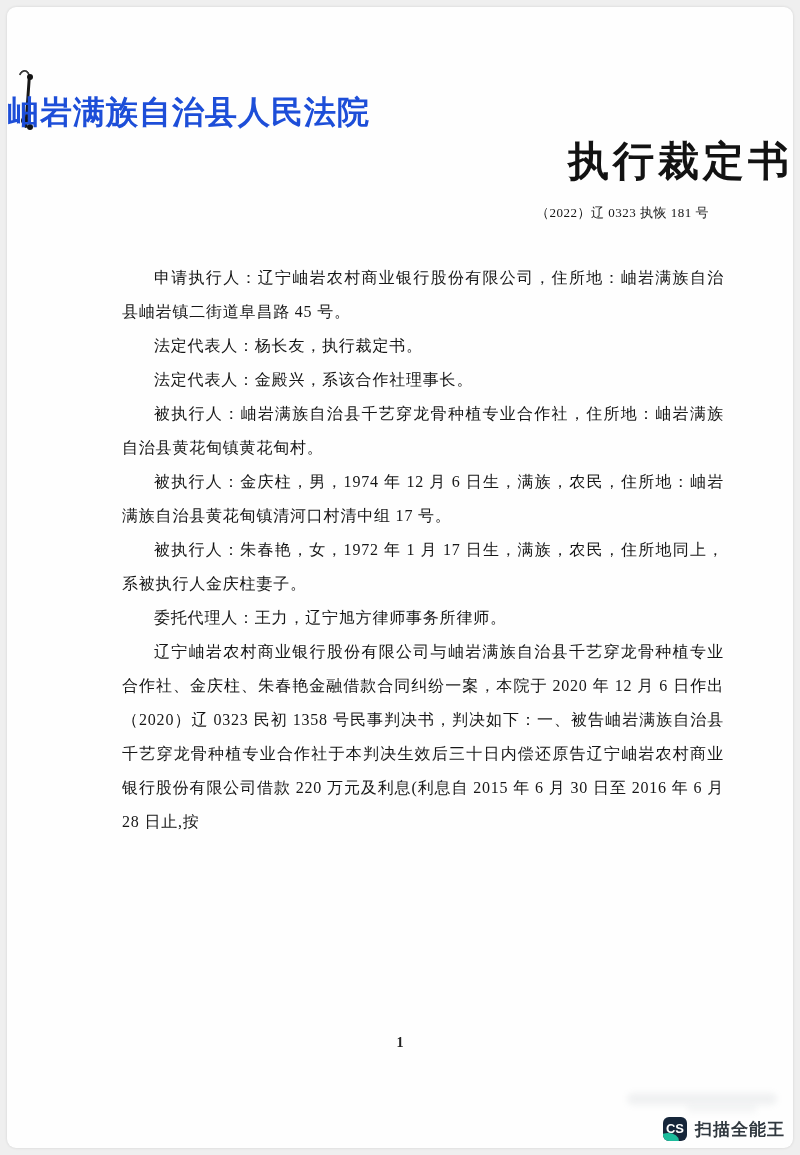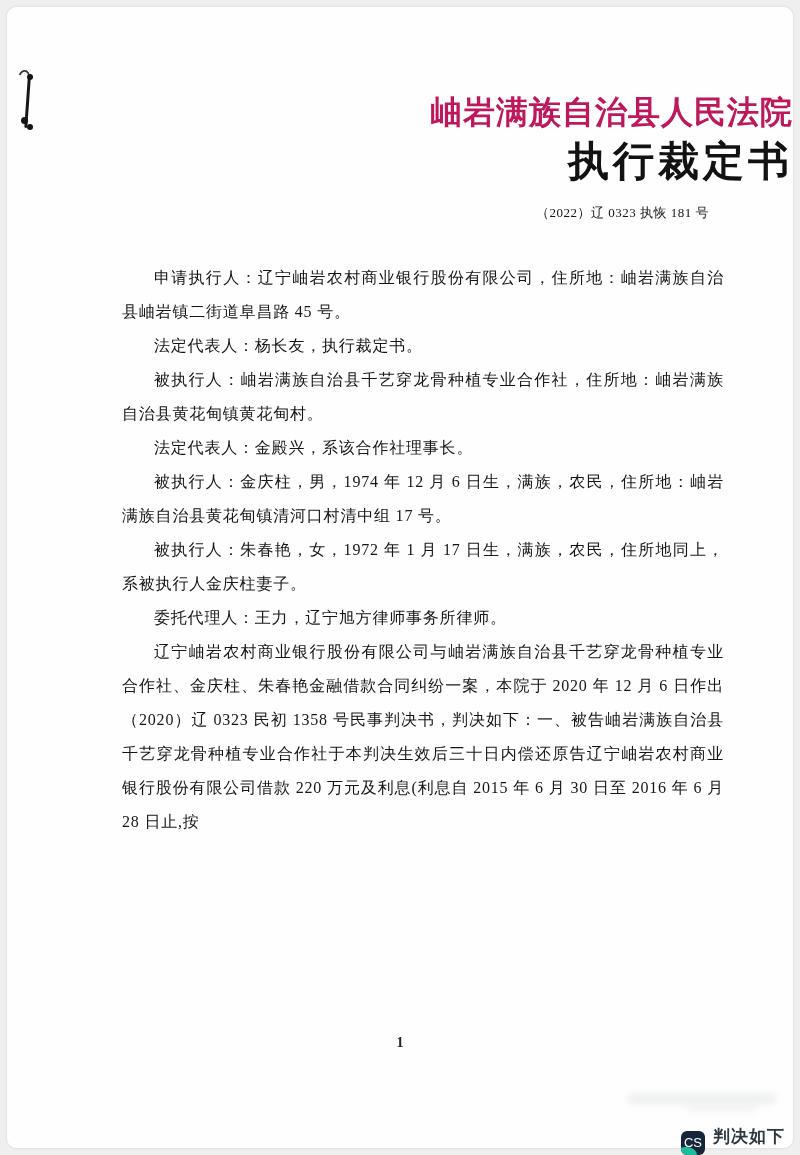--- a/index.html
+++ b/index.html
@@ -18,23 +18,23 @@
   .staple-line{position:absolute;left:19px;top:71px;width:3px;height:50px;
     background:#181818;border-radius:2px;transform:rotate(4deg);}
   .staple-dot{position:absolute;background:#141414;border-radius:50%;}
   .staple-hook{position:absolute;left:12px;top:63px;width:7px;height:7px;
     border:2px solid #3a3a3a;border-radius:50%;border-bottom-color:transparent;border-left-color:transparent;transform:rotate(-40deg);}
   .d1{left:20px;top:67px;width:6px;height:6px;}
   .d2{left:14px;top:110px;width:7px;height:7px;}
   .d3{left:20px;top:117px;width:6px;height:6px;}
   
   .court-name{
-    position:absolute;left:0;top:84px;width:100%;text-align:right;
+    position:absolute;left:0;top:84px;width:100%;text-align:left;
     font-family:Liberation Sans, sans-serif;
-    font-weight:700;font-size:32px;color:#be185d;letter-spacing:1px;
+    font-weight:700;font-size:32px;color:#1d4ed8;letter-spacing:1px;
   }
   .doc-type{
     position:absolute;left:0;top:127px;width:100%;text-align:right;
     font-family:"Liberation Sans","DejaVu Sans",sans-serif;
     font-weight:700;font-size:41px;color:#121212;letter-spacing:4px;
   }
   .case-number{
     position:absolute;top:197px;right:84px;
     font-size:13px;color:#141414;letter-spacing:.5px;
   }
@@ -55,21 +55,21 @@
   .s2{left:680px;top:1098px;width:70px;height:8px;opacity:.08;}
   
   .watermark{
     position:absolute;right:8px;top:1110px;
     display:flex;align-items:center;gap:8px;
   }
   .cs-badge{
     position:relative;width:24px;height:24px;border-radius:6px;
     display:flex;align-items:center;justify-content:center;
     font-family:"Liberation Sans","DejaVu Sans",sans-serif;
-    font-weight:400;font-size:13px;color:#ffffff;overflow:hidden;margin-top:14px;
+    font-weight:700;font-size:13px;color:#ffffff;overflow:hidden;
   }
   .cs-accent{position:absolute;left:-6px;bottom:-8px;width:22px;height:16px;border-radius:50%;}
   .cs-letters{position:relative;z-index:2;margin-bottom:2px;}
   .watermark-label{
     font-family:"Liberation Sans","DejaVu Sans",sans-serif;
     font-size:17px;font-weight:600;color:#30383f;letter-spacing:1px;
   }
 </style>
 </head>
 <body style="background: rgb(239, 239, 239);">
@@ -84,34 +84,34 @@
     <div class="staple-dot d3"></div>
   </div>
 
   <div class="court-name">岫岩满族自治县人民法院</div>
   <div class="doc-type">执行裁定书</div>
   <div class="case-number">（2022）辽 0323 执恢 181 号</div>
 
   <div class="doc-body">
       <p class="para">申请执行人：辽宁岫岩农村商业银行股份有限公司，住所地：岫岩满族自治县岫岩镇二街道阜昌路 45 号。</p>
       <p class="para">法定代表人：杨长友，执行裁定书。</p>
+      <p class="para">法定代表人：金殿兴，系该合作社理事长。</p>
       <p class="para">被执行人：岫岩满族自治县千艺穿龙骨种植专业合作社，住所地：岫岩满族自治县黄花甸镇黄花甸村。</p>
-      <p class="para">法定代表人：金殿兴，系该合作社理事长。</p>
       <p class="para">被执行人：金庆柱，男，1974 年 12 月 6 日生，满族，农民，住所地：岫岩满族自治县黄花甸镇清河口村清中组 17 号。</p>
       <p class="para">被执行人：朱春艳，女，1972 年 1 月 17 日生，满族，农民，住所地同上，系被执行人金庆柱妻子。</p>
       <p class="para">委托代理人：王力，辽宁旭方律师事务所律师。</p>
       <p class="para">辽宁岫岩农村商业银行股份有限公司与岫岩满族自治县千艺穿龙骨种植专业合作社、金庆柱、朱春艳金融借款合同纠纷一案，本院于 2020 年 12 月 6 日作出（2020）辽 0323 民初 1358 号民事判决书，判决如下：一、被告岫岩满族自治县千艺穿龙骨种植专业合作社于本判决生效后三十日内偿还原告辽宁岫岩农村商业银行股份有限公司借款 220 万元及利息(利息自 2015 年 6 月 30 日至 2016 年 6 月 28 日止,按</p>
     </div>
 
   <div class="page-num">1</div>
 
   <div class="smudge s1"></div>
   <div class="smudge s2"></div>
 
   <div class="watermark">
     <div class="cs-badge" style="background: rgb(22, 38, 58);">
       <div class="cs-accent" style="background: rgb(29, 188, 156);"></div>
       <span class="cs-letters">CS</span>
     </div>
-    <span class="watermark-label">判决如下</span>
+    <span class="watermark-label">扫描全能王</span>
   </div>
 
 </div>
 
 </body></html>

